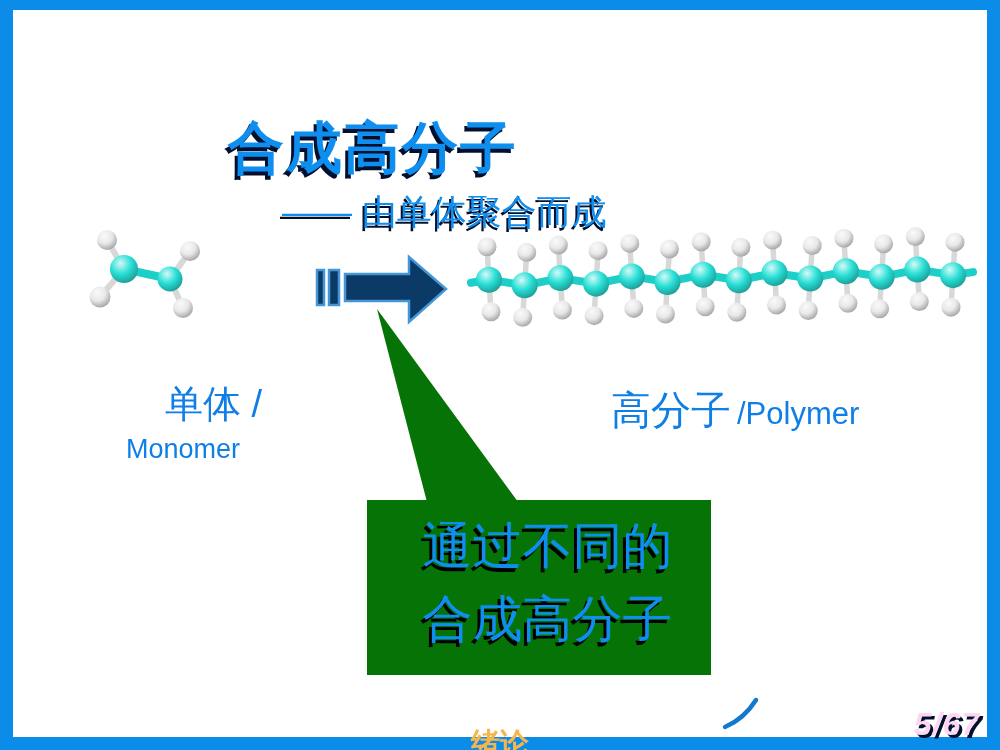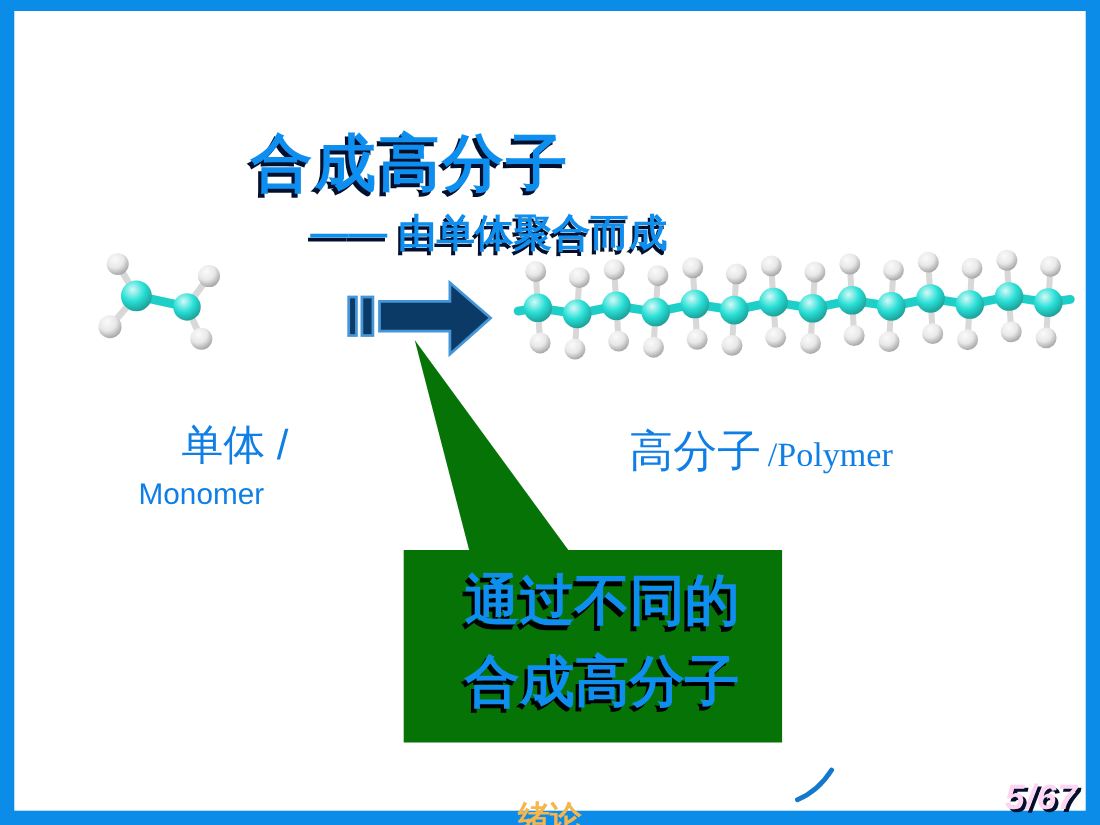--- a/index.html
+++ b/index.html
@@ -4,30 +4,30 @@
 <style>
   html,body{margin:0;padding:0;}
   body{width:1000px;height:750px;overflow:hidden;
        font-family:"Liberation Sans","DejaVu Sans",sans-serif;}
   .stage{position:relative;width:1000px;height:750px;background:var(--border-blue,#0A8CE8);}
   .content{position:absolute;left:13px;top:10px;width:974px;height:727px;background:#ffffff;}
   #art{position:absolute;left:0;top:0;width:1000px;height:750px;z-index:1;}
   .txt{position:absolute;z-index:2;white-space:nowrap;margin-top:31px;}
   .title{left:228px;top:80px;font-size:56px;font-weight:bold;color:var(--title-blue);
          text-shadow:-3px 4px 0 var(--shadow-dark);letter-spacing:2px;}
-  .subtitle{left:282px;top:158px;font-size:35px;font-weight:bold;color:var(--title-blue);
+  .subtitle{left:282px;top:158px;font-size:35px;font-weight:normal;color:var(--title-blue);
             text-shadow:-2px 3px 0 var(--shadow-dark);}
   .lab-zh-m{left:165px;top:348px;font-size:38px;color:var(--label-blue);}
   .lab-en-m{left:126px;top:403px;font-size:27px;color:var(--label-blue);}
-  .lab-poly{left:572px;top:352px;color:var(--label-blue);font-family:Liberation Serif, serif;}
+  .lab-poly{left:611px;top:352px;color:var(--label-blue);}
   .lab-poly .zh{font-size:40px;}
   .lab-poly .en{font-size:31px;margin-left:6px;}
   .callout{position:absolute;z-index:2;left:367px;top:500px;width:344px;height:175px;
            background:var(--callout-green);text-align:center;padding-top:10px;box-sizing:border-box;}
-  .callout div{font-size:50px;font-weight:bold;color:var(--title-blue);
+  .callout div{font-size:50px;font-weight:normal;color:var(--title-blue);
                text-shadow:-3px 4px 0 #000000;line-height:1.45;margin-left:17px;}
   .footer{left:0;top:693px;width:1000px;text-align:center;font-size:29px;font-weight:bold;
           color:var(--footer-orange);}
   .pagenum{position:absolute;z-index:3;right:20px;top:706px;font-size:32px;font-weight:bold;
            font-style:italic;color:var(--page-pink);text-shadow:3px 3px 0 var(--shadow-dark);
            letter-spacing:1px;}
 </style>
 </head>
 <body>
 

